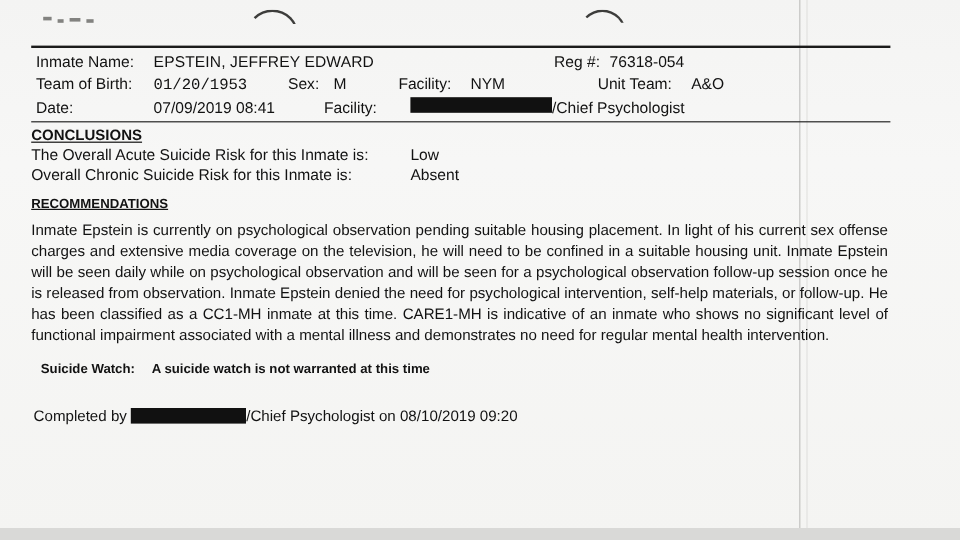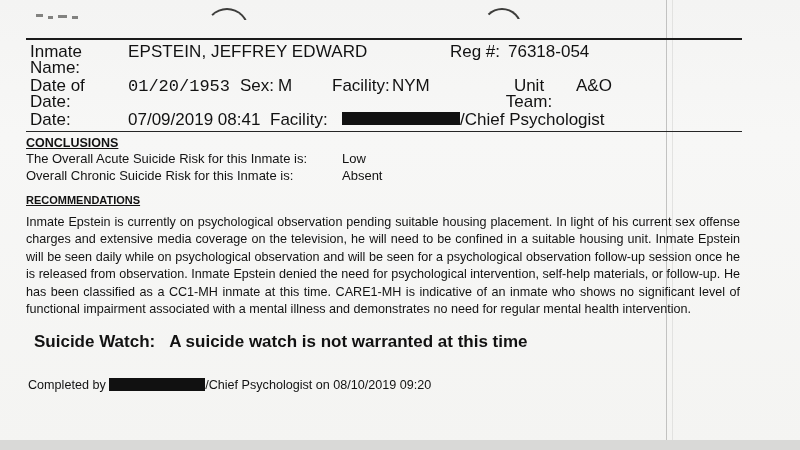--- a/index.html
+++ b/index.html
@@ -64,21 +64,21 @@
   }
   .hr {
     height: 2px;
     background: #1b1b1b;
     width: 716px;
   }
   .hr.thin { height: 1px; background:#262626; }
 
   .header-table {
     width: 716px;
-    font-size: 17px;
+    font-size: 13px;
     line-height: 16px;
     padding: 3px 0 2px 0;
   }
   .row {
     display: flex;
     align-items: baseline;
     padding: 1px 0;
   }
   .lbl { font-weight: 400; }
   .val { font-weight: 400; }
@@ -132,21 +132,21 @@
   }
   .para {
     font-size: 12.6px;
     line-height: 17.4px;
     text-align: justify;
     width: 714px;
     margin-top: 8px;
   }
   .watch {
     margin-top: 14px;
-    font-size: 17px;
+    font-size: 11px;
     padding-left: 8px;
   }
   .watch .lab { font-weight: 700; }
   .watch .txt { font-weight: 700; padding-left: 14px; }
 
   .completed {
     margin-top: 26px;
     font-size: 12.6px;
     padding-left: 2px;
   }
@@ -179,21 +179,21 @@
     <div class="hr"></div>
 
     <div class="header-table">
       <div class="row">
         <span class="lbl c-name-lbl">Inmate Name:</span>
         <span class="val c-name-val">EPSTEIN, JEFFREY EDWARD</span>
         <span class="lbl c-reg-lbl">Reg #:</span>
         <span class="val c-reg-val">76318-054</span>
       </div>
       <div class="row">
-        <span class="lbl c-dob-lbl">Date of Date:</span>
+        <span class="lbl c-dob-lbl">Team of Birth:</span>
         <span class="val c-dob-val">01/20/1953</span>
         <span class="lbl c-sex-lbl">Sex:</span>
         <span class="val c-sex-val">M</span>
         <span class="lbl c-fac-lbl">Facility:</span>
         <span class="val c-fac-val">NYM</span>
         <span class="lbl c-unit-lbl">Unit Team:</span>
         <span class="val c-unit-val">A&amp;O</span>
       </div>
       <div class="row">
         <span class="lbl c-date-lbl">Date:</span>

